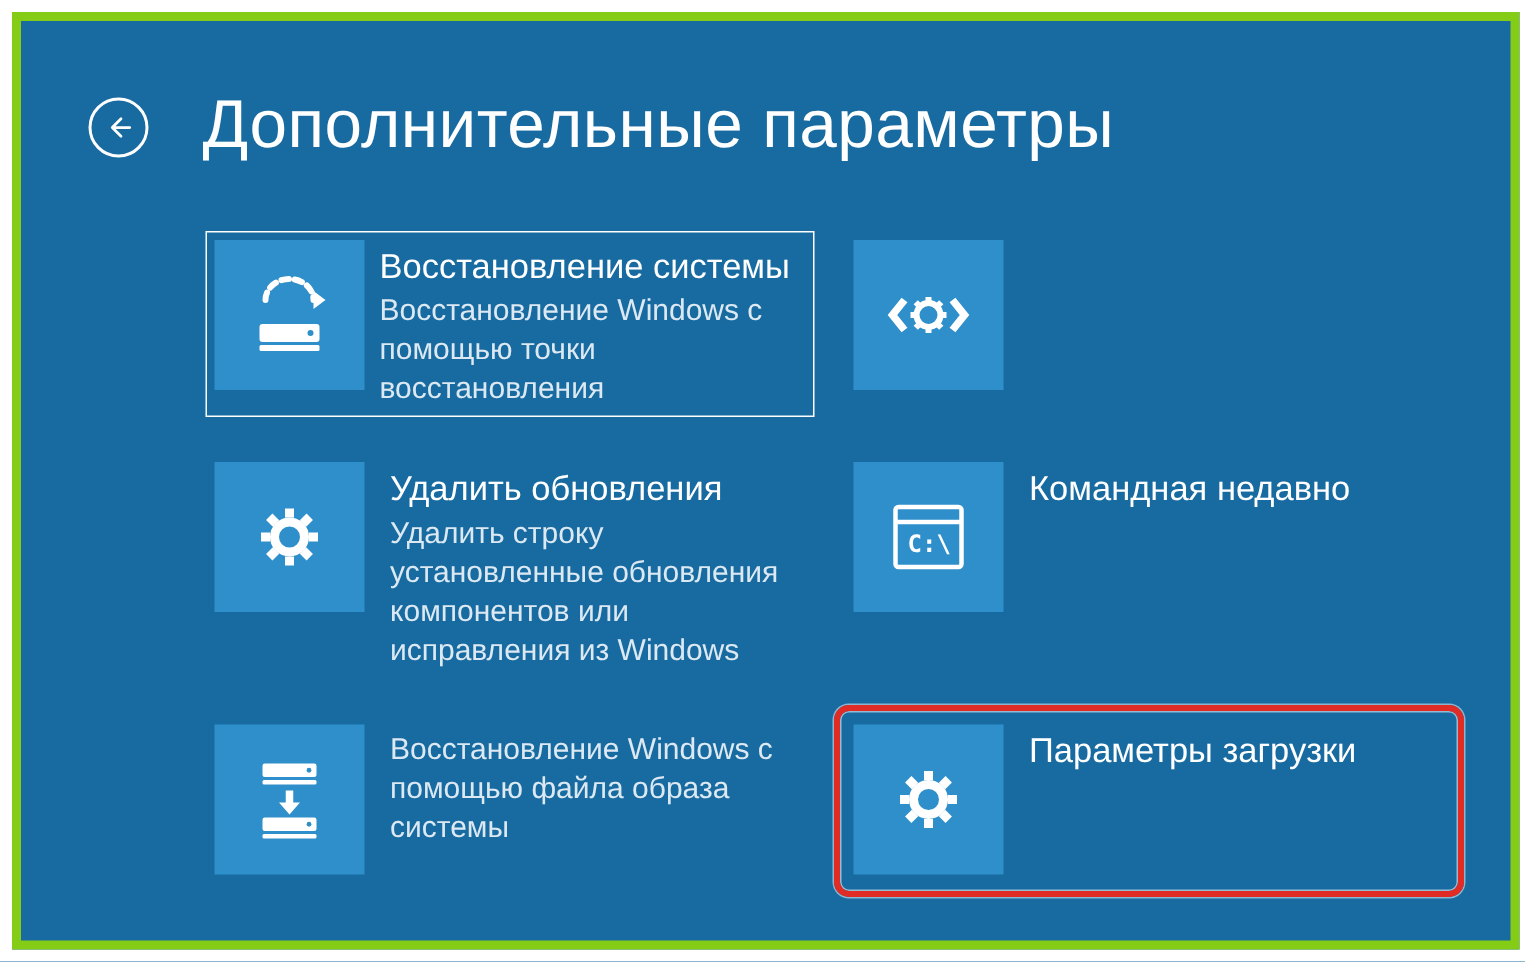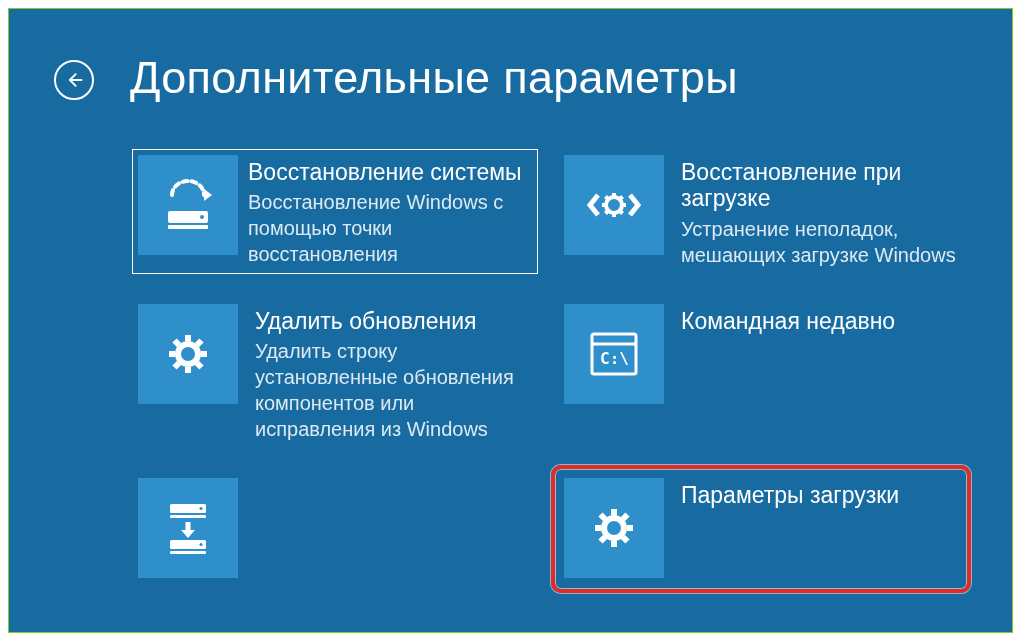--- a/index.html
+++ b/index.html
@@ -7,21 +7,21 @@
     body {
       font-family: "Segoe UI Light", "Segoe UI", Arial, sans-serif;
       background: #fff;
       display: flex;
       align-items: center;
       justify-content: center;
     }
     .frame {
       width: 1005px;
       height: 625px;
-      border: 1px solid #84cc16;
+      border: 6px solid #84cc16;
       background: #186BA1;
       position: relative;
       overflow: hidden;
     }
     .header {
       position: absolute;
       left: 45px;
       top: 45px;
       display: flex;
       align-items: center;
@@ -152,24 +152,20 @@
               <line x1="-12" y1="0" x2="-8" y2="0"></line>
               <line x1="12" y1="0" x2="8" y2="0"></line>
               <line x1="-8.5" y1="-8.5" x2="-5.5" y2="-5.5"></line>
               <line x1="8.5" y1="8.5" x2="5.5" y2="5.5"></line>
               <line x1="-8.5" y1="8.5" x2="-5.5" y2="5.5"></line>
               <line x1="8.5" y1="-8.5" x2="5.5" y2="-5.5"></line>
             </g>
           </g>
         </svg>
       </div>
-      <div class="tile-text">
-        <div class="tile-title">Восстановление при загрузке</div>
-        <div class="tile-desc">Устранение неполадок, мешающих загрузке Windows</div>
-      </div>
     </div>
 
     <div class="tile">
       <div class="tile-icon">
         <svg viewBox="0 0 64 64">
           <g transform="translate(32,32)">
             <circle r="10" fill="none" stroke="#fff" stroke-width="6"></circle>
             <g stroke="#fff" stroke-width="6" stroke-linecap="butt">
               <line x1="0" y1="-19" x2="0" y2="-13"></line>
               <line x1="0" y1="19" x2="0" y2="13"></line>
@@ -209,20 +205,21 @@
           <rect x="14" y="19" width="36" height="3" rx="1" fill="#fff"></rect>
           <circle cx="45" cy="12.5" r="1.6" fill="#2F8FCB"></circle>
           <line x1="32" y1="26" x2="32" y2="36" stroke="#fff" stroke-width="5"></line>
           <polygon points="25,34 39,34 32,42" fill="#fff"></polygon>
           <rect x="14" y="44" width="36" height="9" rx="1.5" fill="#fff"></rect>
           <rect x="14" y="55" width="36" height="3" rx="1" fill="#fff"></rect>
           <circle cx="45" cy="48.5" r="1.6" fill="#2F8FCB"></circle>
         </svg>
       </div>
       <div class="tile-text">
+        <div class="tile-desc">Восстановление Windows с помощью файла образа системы</div>
       </div>
     </div>
 
     <div class="highlight-wrap">
       <div class="tile">
         <div class="tile-icon">
           <svg viewBox="0 0 64 64">
             <g transform="translate(32,32)">
               <circle r="10" fill="none" stroke="#fff" stroke-width="6"></circle>
               <g stroke="#fff" stroke-width="6" stroke-linecap="butt">

